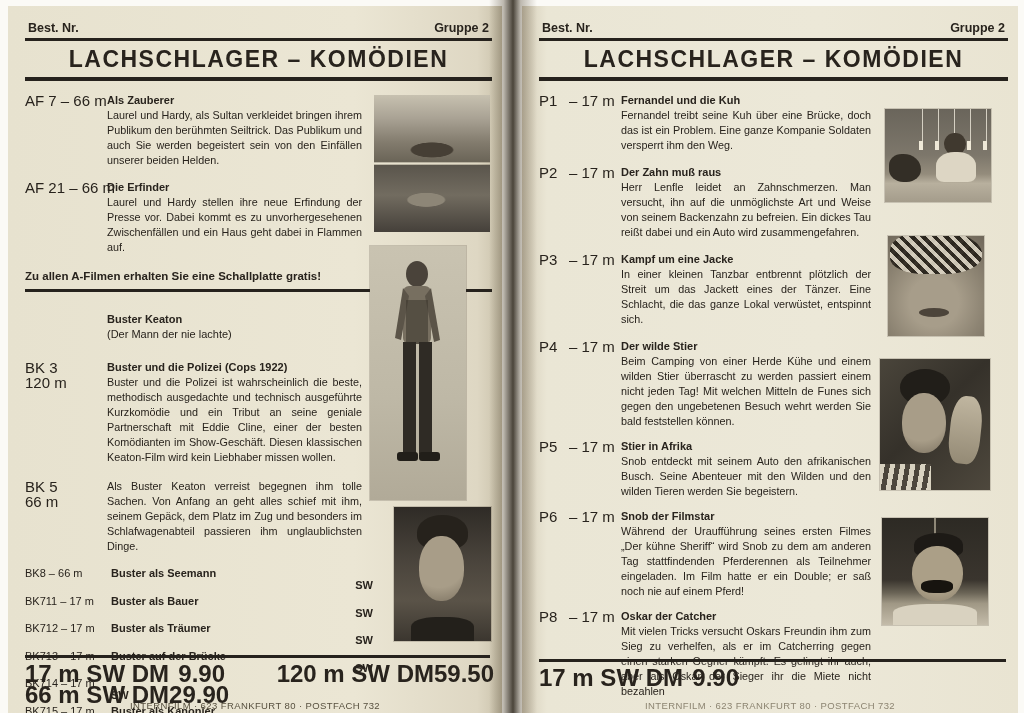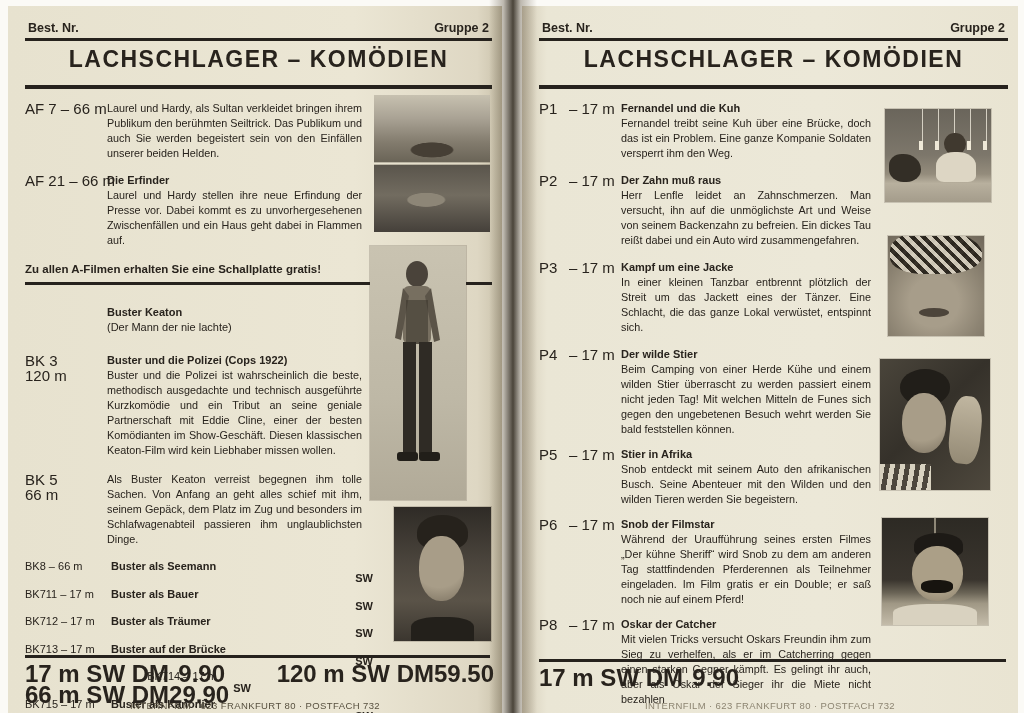--- a/index.html
+++ b/index.html
@@ -8,34 +8,34 @@
   .page{position:absolute;top:6px;height:707px;overflow:hidden;}
   .page.left{left:8px;width:494px;background:linear-gradient(90deg,#e7e2cf 0%,#ebe6d4 70%,#ded7c3 95%,#c9c1aa 100%);}
   .page.right{left:522px;width:496px;background:linear-gradient(90deg,#d5cdb8 0%,#eae6d5 5%,#ece8d8 60%,#e9e4d2 100%);}
   .gutter{position:absolute;left:489px;top:0;width:48px;height:713px;z-index:5;
     background:linear-gradient(90deg,rgba(74,62,43,0) 0%,rgba(74,62,43,.35) 30%,rgba(43,36,25,.85) 50%,rgba(74,62,43,.35) 66%,rgba(74,62,43,0) 100%);}
   .content{padding:15px 10px 0 17px;position:relative;}
   .hdr{display:flex;justify-content:space-between;font-weight:700;font-size:12.5px;padding:0 3px;}
   hr.rule{border:none;border-top:3px solid #26221d;margin:3px 0 0;}
   hr.rule.thick{border-top-width:4px;}
   hr.rule.mid{margin-top:7px;}
-  .cat-title{text-align:center;font-size:23px;font-weight:700;letter-spacing:1.5px;margin:5px 0 12px;}
+  .cat-title{text-align:center;font-size:23px;font-weight:700;letter-spacing:1.5px;margin:5px 0 4px;}
   .entry{display:flex;align-items:flex-start;}
   .e-code{width:82px;flex:none;font-size:15px;line-height:15px;white-space:nowrap;}
   .e-code .len{display:block;}
   .e-text{width:255px;flex:none;font-size:10.8px;line-height:15px;}
   .page.right .e-text{width:250px;}
   .e-title{font-weight:700;font-size:11px;}
   .e-body{text-align:justify;}
   .pcode{display:inline-block;width:30px;}
   .promo{font-weight:700;font-size:11.5px;margin-top:15px;}
   .sect{margin-left:82px;margin-top:20px;font-size:11px;line-height:15px;}
   .sect .s-name{font-weight:700;}
   .bk-list{margin-top:12px;width:348px;font-size:11px;line-height:15.5px;}
-  .bk-row{display:flex;justify-content:center;}
+  .bk-row{display:flex;}
   .bk-row .l-code{width:86px;flex:none;}
   .bk-row .l-title{flex:1;font-weight:700;}
   .bk-row .l-sw{font-weight:700;margin-top:12px;}
   .footer{position:absolute;left:17px;right:12px;}
   .page.left .footer{top:646px;}
   .page.right .footer{top:650px;}
   .price-row{display:flex;justify-content:space-between;margin-top:5px;font-size:24px;font-weight:700;line-height:21px;}
   .price-line .pv{display:inline-block;width:56px;text-align:right;}
   .imprint{position:absolute;left:0;right:0;top:694px;text-align:center;font-size:9.5px;letter-spacing:.4px;color:#57503f;}
   .page.right .imprint{color:#8c8471;}
@@ -85,20 +85,21 @@
         <span>Best. Nr.</span>
         <span>Gruppe 2</span>
       </div>
       <hr class="rule">
       <div class="cat-title">LACHSCHLAGER – KOMÖDIEN</div>
       <hr class="rule thick">
 
       <div class="entry m12">
         <div class="e-code">AF 7 – 66 m</div>
         <div class="e-text">
+          <div class="e-title">Als Zauberer</div>
           <div class="e-body">Laurel und Hardy, als Sultan verkleidet bringen ihrem Publikum den berühmten Seiltrick. Das Publikum und auch Sie werden begeistert sein von den Einfällen unserer beiden Helden.</div>
         </div>
       </div>
 
       <div class="entry m12">
         <div class="e-code">AF 21 – 66 m</div>
         <div class="e-text">
           <div class="e-title">Die Erfinder</div>
           <div class="e-body">Laurel und Hardy stellen ihre neue Erfindung der Presse vor. Dabei kommt es zu unvorhergesehenen Zwischenfällen und ein Haus geht dabei in Flammen auf.</div>
         </div>
@@ -251,21 +252,21 @@
         <div class="e-text">
           <div class="e-title">Stier in Afrika</div>
           <div class="e-body">Snob entdeckt mit seinem Auto den afrikanischen Busch. Seine Abenteuer mit den Wilden und den wilden Tieren werden Sie begeistern.</div>
         </div>
       </div>
 
       <div class="entry m10">
         <div class="e-code"><span class="pcode">P6</span><span>– 17 m</span></div>
         <div class="e-text">
           <div class="e-title">Snob der Filmstar</div>
-          <div class="e-body">Während der Uraufführung seines ersten Filmes „Der kühne Sheriff“ wird Snob zu dem am anderen Tag stattfindenden Pferderennen als Teilnehmer eingeladen. Im Film gratis er ein Double; er saß noch nie auf einem Pferd!</div>
+          <div class="e-body">Während der Uraufführung seines ersten Filmes „Der kühne Sheriff“ wird Snob zu dem am anderen Tag stattfindenden Pferderennen als Teilnehmer eingeladen. Im Film hatte er ein Double; er saß noch nie auf einem Pferd!</div>
         </div>
       </div>
 
       <div class="entry m10">
         <div class="e-code"><span class="pcode">P8</span><span>– 17 m</span></div>
         <div class="e-text">
           <div class="e-title">Oskar der Catcher</div>
           <div class="e-body">Mit vielen Tricks versucht Oskars Freundin ihm zum Sieg zu verhelfen, als er im Catcherring gegen einen starken Gegner kämpft. Es gelingt ihr auch, aber als Oskar der Sieger ihr die Miete nicht bezahlen</div>
         </div>
       </div>

